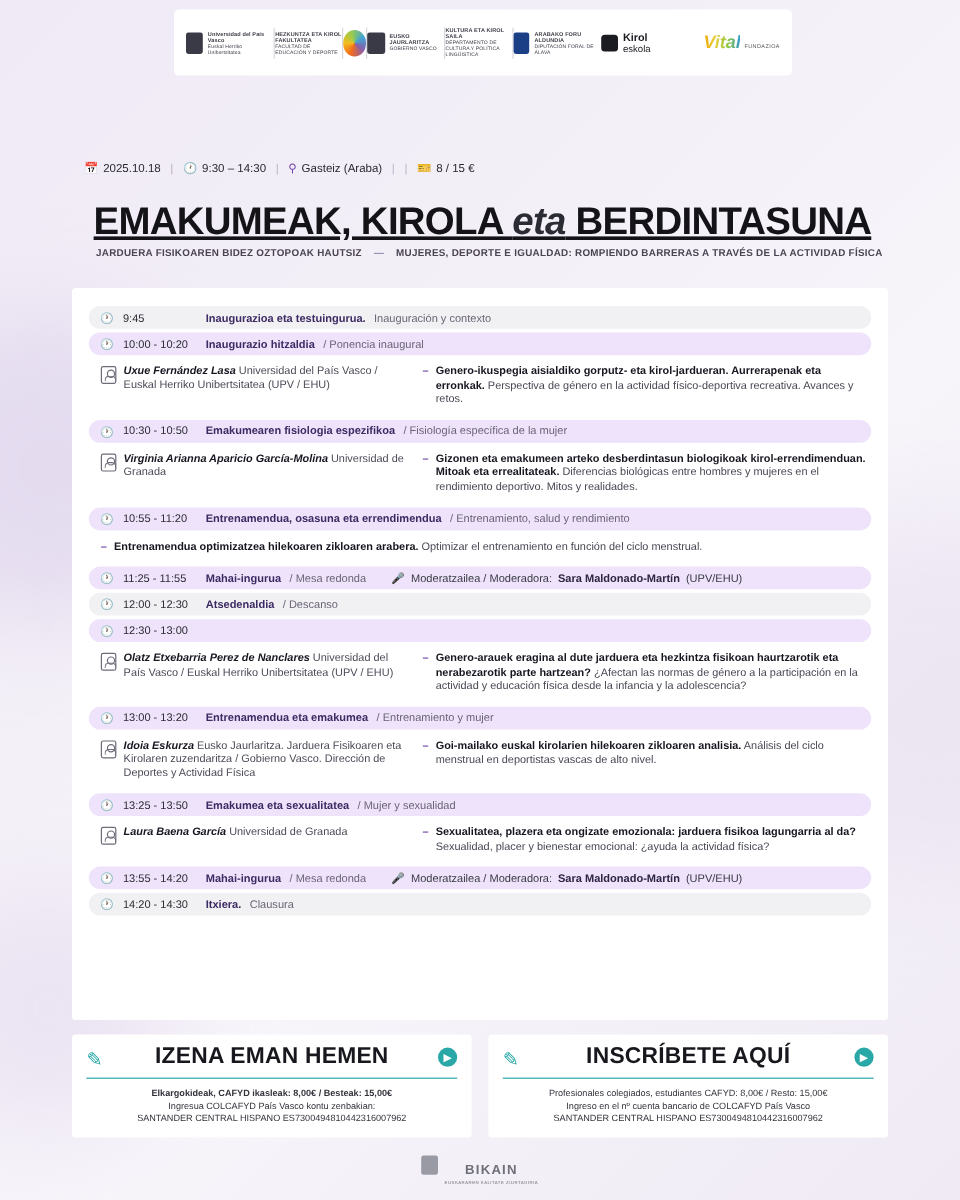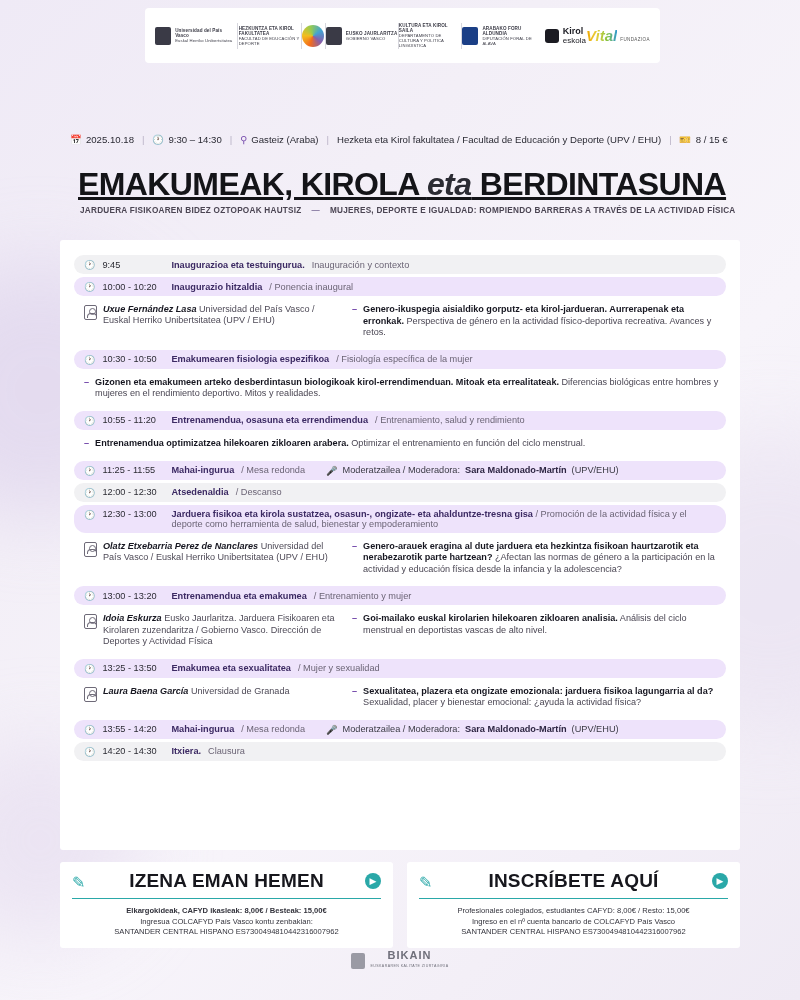--- a/index.html
+++ b/index.html
@@ -33,21 +33,21 @@
   .logo .txt { font-size:4.2px; line-height:5px; letter-spacing:.1px; max-width:62px; }
   .logo .txt b { display:block; font-size:4.6px; }
   .logo-sep { width:1px; height:26px; background:#d7d7de; }
   .kirol { display:flex; align-items:center; gap:4px; }
   .kirol .sq { width:14px; height:14px; background:#1b1b22; border-radius:3px; }
   .kirol .k { font-size:9px; font-weight:bold; color:#1b1b22; line-height:9px; }
   .kirol .k small { display:block; font-weight:normal; font-size:8px; }
   .vital { display:flex; align-items:baseline; gap:3px; }
   .vital .v { font-size:15px; font-weight:bold; font-style:italic;
     background:linear-gradient(90deg,#f0a500,#e8cf3b,#8dc63f,#2e9ad0);
-    -webkit-background-clip:text; background-clip:text; color:transparent; }
+    -webkit-background-clip:text; background-clip:text; color:transparent;margin-left:44px; }
   .vital .f { font-size:4.5px; color:#555; letter-spacing:.4px; }
   .rainbow { width:22px; height:22px; background:
      conic-gradient(from 200deg,#f25c05,#f2b705,#8cc63e,#2e9ad0,#7a4fa3,#f25c05);
      border-radius:50%; filter:blur(.3px); opacity:.9; }
 
   
   .meta {
     position:absolute; left:70px; top:134px; width:668px;
     display:flex; align-items:center; gap:8px;
     font-size:9.6px; color:#2a2a33;
@@ -117,21 +117,21 @@
   .cta .arrow {
     width:16px; height:16px; border-radius:50%; background:#2aa8a8; color:#fff;
     font-size:9px; display:flex; align-items:center; justify-content:center;
   }
   .cta .body { margin-top:7px; text-align:center; font-size:7.6px; line-height:10.5px; color:#33333c; }
   .cta .body b { font-weight:bold; }
 
   .footer { position:absolute; left:0; right:0; top:950px; text-align:center; }
   .footer .b { display:inline-flex; align-items:center; gap:5px; color:#7a7a85; }
   .footer .sq { width:14px; height:16px; background:#9a9aa4; border-radius:2px; }
-  .footer .nm { font-size:11px; font-weight:bold; letter-spacing:1px; color:#6f6f7a; line-height:11px; }
+  .footer .nm { font-size:11px; font-weight:bold; letter-spacing:1px; color:#6f6f7a; line-height:11px;margin-top:20px; }
   .footer .nm small { display:block; font-size:3.6px; letter-spacing:.4px; font-weight:normal; }
 </style>
 </head>
 <body>
 
 <div class="page">
   <div class="blob blob1"></div>
   <div class="blob blob2"></div>
   <div class="blob blob3"></div>
 
@@ -197,23 +197,20 @@
     <span class="chip">
       <span class="ic">🕐</span>
       <span>9:30 – 14:30</span>
     </span>
     <span class="sep">|</span>
     <span class="chip">
       <span class="ic">⚲</span>
       <span>Gasteiz (Araba)</span>
     </span>
     <span class="sep">|</span>
-    <span class="chip">
-      <span>Hezketa eta Kirol fakultatea / Facultad de Educación y Deporte (UPV / EHU)</span>
-    </span>
     <span class="sep">|</span>
     <span class="chip">
       <span class="ic">🎫</span>
       <span>8 / 15 €</span>
     </span>
   </div>
 
   <h1 class="title"><span>EMAKUMEAK, KIROLA </span><span class="eta">eta</span><span> BERDINTASUNA</span></h1>
 
   <div class="subtitle">
@@ -248,20 +245,24 @@
       </div>
     </div>
 
     <div class="timebar lilac">
       <span class="ic">🕐</span>
       <span class="t">10:30 - 10:50</span>
       <span class="eu">Emakumearen fisiologia espezifikoa</span>
       <span class="es2"> / Fisiología específica de la mujer</span>
     </div>
     <div class="speakerblock">
+      <div class="spk">
+        <span class="pic"></span>
+        <span class="nm"><b>Virginia Arianna Aparicio García-Molina</b><span> Universidad de Granada</span></span>
+      </div>
       <div class="desc">
         <span class="bullet">–</span>
         <span><b>Gizonen eta emakumeen arteko desberdintasun biologikoak kirol-errendimenduan. Mitoak eta errealitateak.</b> <span>Diferencias biológicas entre hombres y mujeres en el rendimiento deportivo. Mitos y realidades.</span></span>
       </div>
     </div>
 
     <div class="timebar lilac">
       <span class="ic">🕐</span>
       <span class="t">10:55 - 11:20</span>
       <span class="eu">Entrenamendua, osasuna eta errendimendua</span>
@@ -290,21 +291,20 @@
     <div class="timebar plain">
       <span class="ic">🕐</span>
       <span class="t">12:00 - 12:30</span>
       <span class="eu">Atsedenaldia</span>
       <span class="es2"> / Descanso</span>
     </div>
 
     <div class="timebar lilac" style="align-items:flex-start;">
       <span class="ic">🕐</span>
       <span class="t">12:30 - 13:00</span>
-      <span><span class="eu">Jarduera fisikoa eta kirola sustatzea, osasun-, ongizate- eta ahalduntze-tresna gisa</span><span class="es2"> / Promoción de la actividad física y el deporte como herramienta de salud, bienestar y empoderamiento</span></span>
     </div>
     <div class="speakerblock">
       <div class="spk">
         <span class="pic"></span>
         <span class="nm"><b>Olatz Etxebarria Perez de Nanclares</b><span> Universidad del País Vasco / Euskal Herriko Unibertsitatea (UPV / EHU)</span></span>
       </div>
       <div class="desc">
         <span class="bullet">–</span>
         <span><b>Genero-arauek eragina al dute jarduera eta hezkintza fisikoan haurtzarotik eta nerabezarotik parte hartzean?</b> <span>¿Afectan las normas de género a la participación en la actividad y educación física desde la infancia y la adolescencia?</span></span>
       </div>

